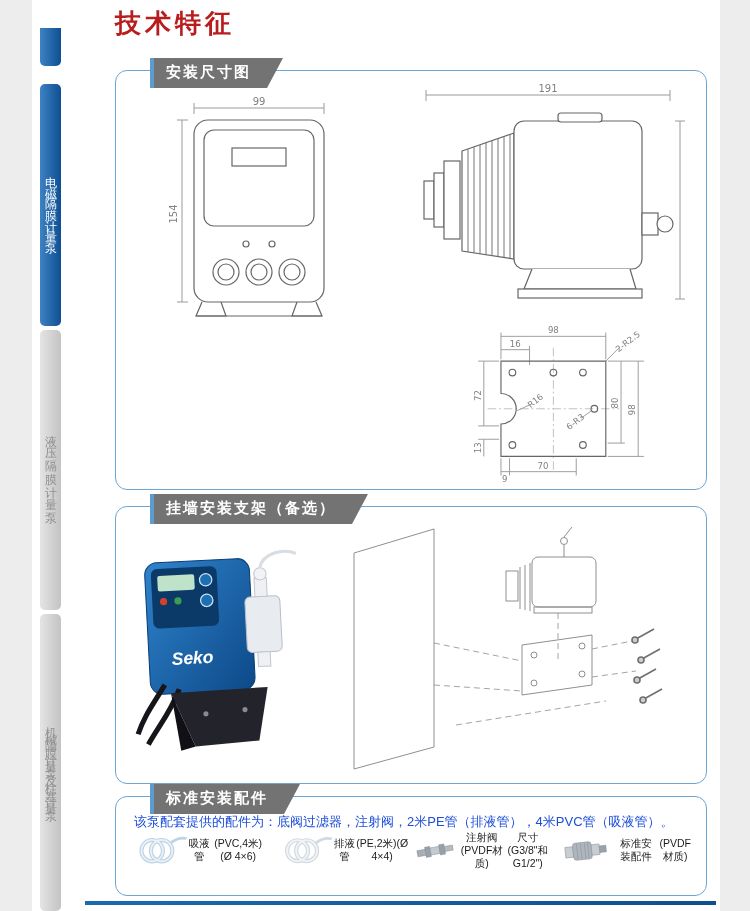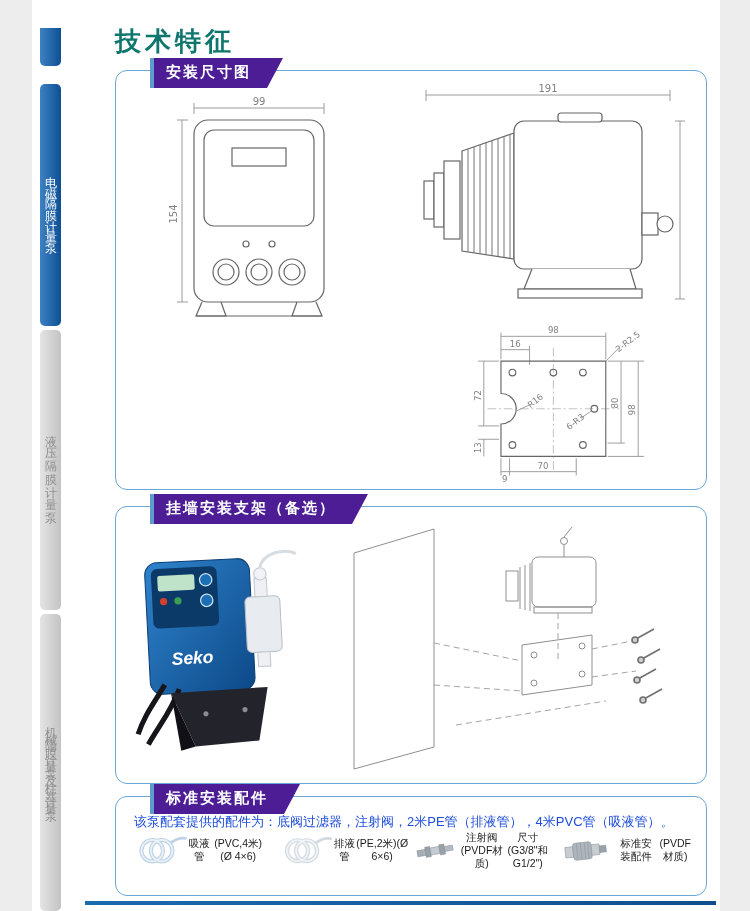--- a/index.html
+++ b/index.html
@@ -23,34 +23,34 @@
   }
   .side-stub { position:absolute; left:40px; top:28px; width:21px; height:38px;
     border-radius:0 0 5px 5px; background:linear-gradient(to right,#3e82c4,#0d4f92); }
   .tab-active { background:linear-gradient(to right,#3e82c4,#0d4f92); color:#ffffff; }
   .tab-idle   { background:linear-gradient(to right,#e4e4e4,#c3c3c3); color:#8f8f8f; }
   .tab1 { left:40px; top:84px;  height:242px; letter-spacing:11px; }
   .tab2 { left:40px; top:330px; height:280px; letter-spacing:13px; }
   .tab3 { left:40px; top:614px; height:297px; letter-spacing:7px; }
   
   .page-title {
-    position:absolute; left:115px; top:24px;
-    font-size:26px; font-weight:bold; color:#0f766e; letter-spacing:4px;text-align:right;
+    position:absolute; left:115px; top:6px;
+    font-size:26px; font-weight:bold; color:#b91c1c; letter-spacing:4px;text-align:right;
   }
   
   .panel {
     position:absolute; left:115px; width:592px;
     border:1px solid #6aa6d6; border-radius:12px; background:#ffffff;
   }
   .panel1 { top:70px;  height:420px; }
   .panel2 { top:506px; height:278px;padding-left:10px; }
   .panel3 { top:796px; height:100px; }
   .badge {
     position:absolute; top:-13px; left:34px;
-    background:#4c1d95; color:#ffffff;
+    background:#737373; color:#ffffff;
     font-size:15px; font-weight:bold; letter-spacing:2px;
     padding:5px 32px 6px 16px;
     clip-path:polygon(0 0,100% 0,calc(100% - 16px) 100%,0 100%);
     box-shadow:inset 4px 0 0 #5d9ccd;
   }
   .abs { position:absolute; }
   .dim  { fill:#808080; font-size:10px; font-family:"DejaVu Sans",sans-serif; }
   .dims { fill:#808080; font-size:9px;  font-family:"DejaVu Sans",sans-serif; }
   
   .acc-desc {
@@ -311,21 +311,21 @@
             <circle cx="38" cy="26" r="15"></circle>
             <circle cx="51" cy="26" r="15"></circle>
           </g>
         <g fill="none" stroke="#f1f4f7" stroke-width="2.5">
             <circle cx="38" cy="26" r="15"></circle>
             <circle cx="51" cy="26" r="15"></circle>
           </g>
         <path d="M64,15 C72,9 80,7 87,9" stroke="#d2dae1" stroke-width="4" fill="none"></path>
       </svg>
       <div class="acc-cap">排液管</div>
-      <div class="acc-cap">(PE,2米)(Ø 6×6)</div>
+      <div class="acc-cap">(PE,2米)(Ø 4×4)</div>
     </div>
 
     <div class="acc-item">
       <svg width="90" height="38" viewBox="0 0 90 50">
         <g transform="rotate(-10 45 26)" stroke="#7c848b" stroke-width="0.8">
           <rect x="8" y="20" width="16" height="12" fill="#aeb6bd"></rect>
           <line x1="10" y1="20" x2="10" y2="32" stroke="#8a9198"></line>
             <line x1="14" y1="20" x2="14" y2="32" stroke="#8a9198"></line>
             <line x1="18" y1="20" x2="18" y2="32" stroke="#8a9198"></line>
           <rect x="24" y="16" width="10" height="20" fill="#99a1a8"></rect>

